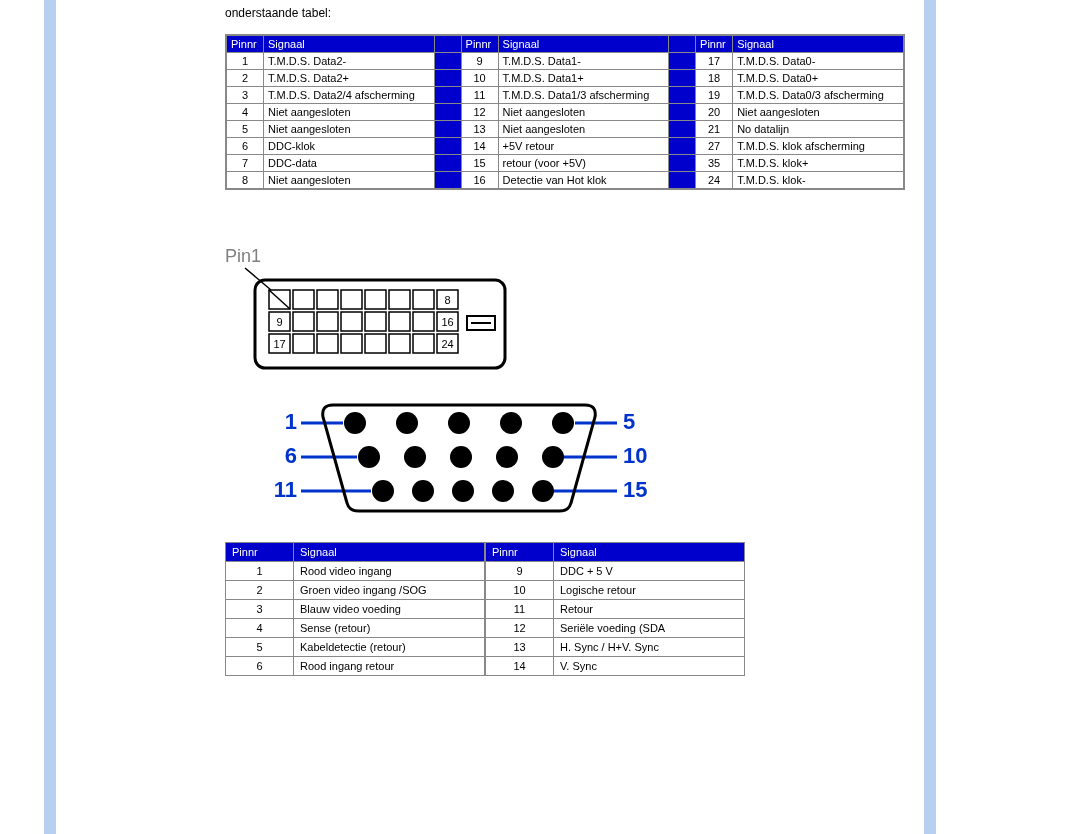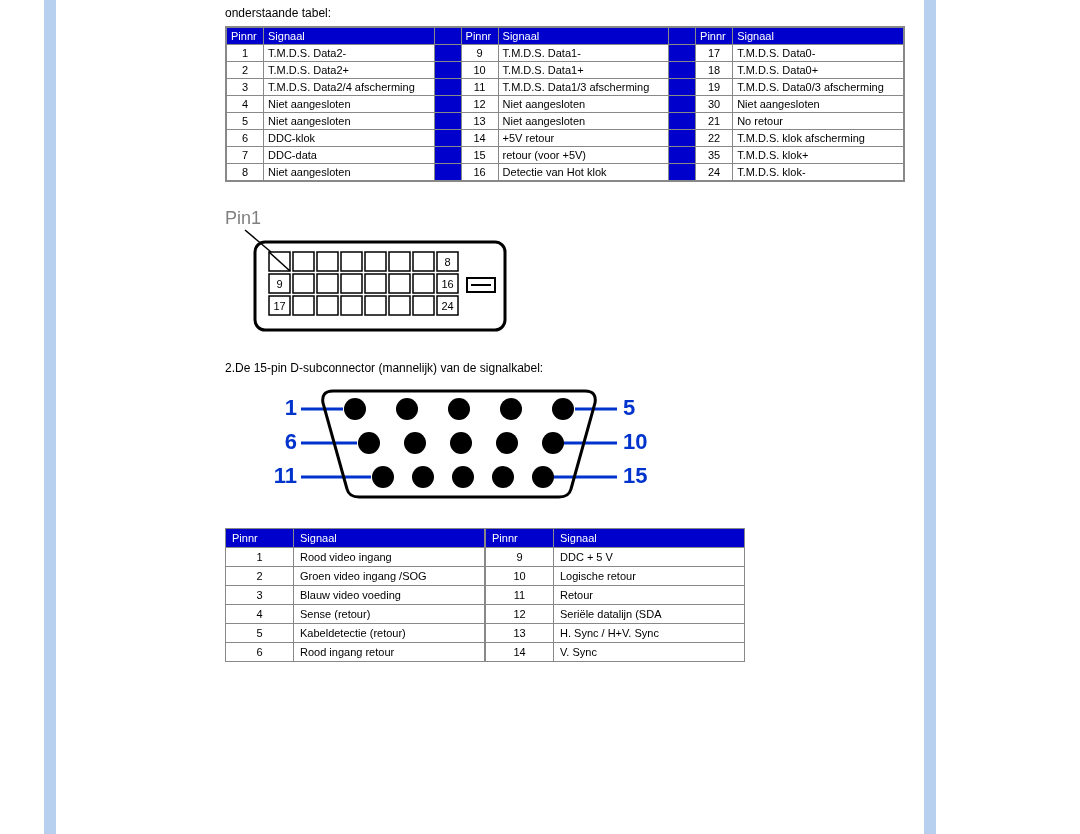--- a/index.html
+++ b/index.html
@@ -23,21 +23,21 @@
   }
   .side-l { left: 44px; }
   .side-r { left: 924px; }
   .content {
     margin-left: 225px;
     width: 680px;
     padding-top: 6px;
   }
   .intro-line {
     font-size: 12px;
-    margin-bottom: 6px;
+    margin-bottom: 14px;
   }
   .triple-wrap {
     border: 1px solid #888;
     overflow: hidden;
   }
   table.pins {
     border-collapse: collapse;
     font-size: 11px;
   }
   table.pins th {
@@ -54,21 +54,21 @@
     vertical-align: middle;
   }
   table.pins td.pin {
     text-align: center;
   }
   .spacer-col {
     background: #0000cc;
     width: 16px;
   }
   .diagram-dvi {
-    margin: 26px 0 20px 0;
+    margin: 56px 0 20px 0;
   }
   .diagram-vga {
     margin: 10px 0 20px 50px;
   }
   .para {
     font-size: 12px;
     margin: 20px 0 8px 0;
   }
   .two-tables {
     display: flex;
@@ -160,41 +160,41 @@
               <td class="pin">19</td>
               <td>T.M.D.S. Data0/3 afscherming</td>
             </tr>
             <tr>
               <td class="pin">4</td>
               <td>Niet aangesloten</td>
               <td class="spacer-col"></td>
               <td class="pin">12</td>
               <td>Niet aangesloten</td>
               <td class="spacer-col"></td>
-              <td class="pin">30</td>
+              <td class="pin">20</td>
               <td>Niet aangesloten</td>
             </tr>
             <tr>
               <td class="pin">5</td>
               <td>Niet aangesloten</td>
               <td class="spacer-col"></td>
               <td class="pin">13</td>
               <td>Niet aangesloten</td>
               <td class="spacer-col"></td>
               <td class="pin">21</td>
-              <td>No retour</td>
+              <td>No datalijn</td>
             </tr>
             <tr>
               <td class="pin">6</td>
               <td>DDC-klok</td>
               <td class="spacer-col"></td>
               <td class="pin">14</td>
               <td>+5V retour</td>
               <td class="spacer-col"></td>
-              <td class="pin">22</td>
+              <td class="pin">27</td>
               <td>T.M.D.S. klok afscherming</td>
             </tr>
             <tr>
               <td class="pin">7</td>
               <td>DDC-data</td>
               <td class="spacer-col"></td>
               <td class="pin">15</td>
               <td>retour (voor +5V)</td>
               <td class="spacer-col"></td>
               <td class="pin">35</td>
@@ -252,21 +252,20 @@
             <rect x="188" y="88" width="21" height="19" fill="none" stroke="#000" stroke-width="1.5"></rect>
             <rect x="212" y="88" width="21" height="19" fill="none" stroke="#000" stroke-width="1.5"></rect>
             <text x="222.5" y="102" font-size="11" text-anchor="middle" font-family="Arial">24</text>
           </g>
 
         <rect x="242" y="70" width="28" height="14" fill="none" stroke="#000" stroke-width="2"></rect>
         <line x1="246" y1="77" x2="266" y2="77" stroke="#000" stroke-width="2"></line>
       </svg>
     </div>
 
-    <div class="para">2.De 15-pin D-subconnector (mannelijk) van de signalkabel:</div>
 
     <div class="diagram-vga">
       <svg width="420" height="120" viewBox="0 0 420 120">
 
         <text x="22" y="30" font-size="22" fill="#0033cc" font-weight="bold" text-anchor="end">1</text>
         <text x="22" y="64" font-size="22" fill="#0033cc" font-weight="bold" text-anchor="end">6</text>
         <text x="22" y="98" font-size="22" fill="#0033cc" font-weight="bold" text-anchor="end">11</text>
 
         <text x="348" y="30" font-size="22" fill="#0033cc" font-weight="bold">5</text>
         <text x="348" y="64" font-size="22" fill="#0033cc" font-weight="bold">10</text>
@@ -359,21 +358,21 @@
             <tr>
               <td class="pin">10</td>
               <td>Logische retour</td>
             </tr>
             <tr>
               <td class="pin">11</td>
               <td>Retour</td>
             </tr>
             <tr>
               <td class="pin">12</td>
-              <td>Seriële datalijn (SDA</td>
+              <td>Seriële voeding (SDA</td>
             </tr>
             <tr>
               <td class="pin">13</td>
               <td>H. Sync / H+V. Sync</td>
             </tr>
             <tr>
               <td class="pin">14</td>
               <td>V. Sync</td>
             </tr>
           </tbody>

